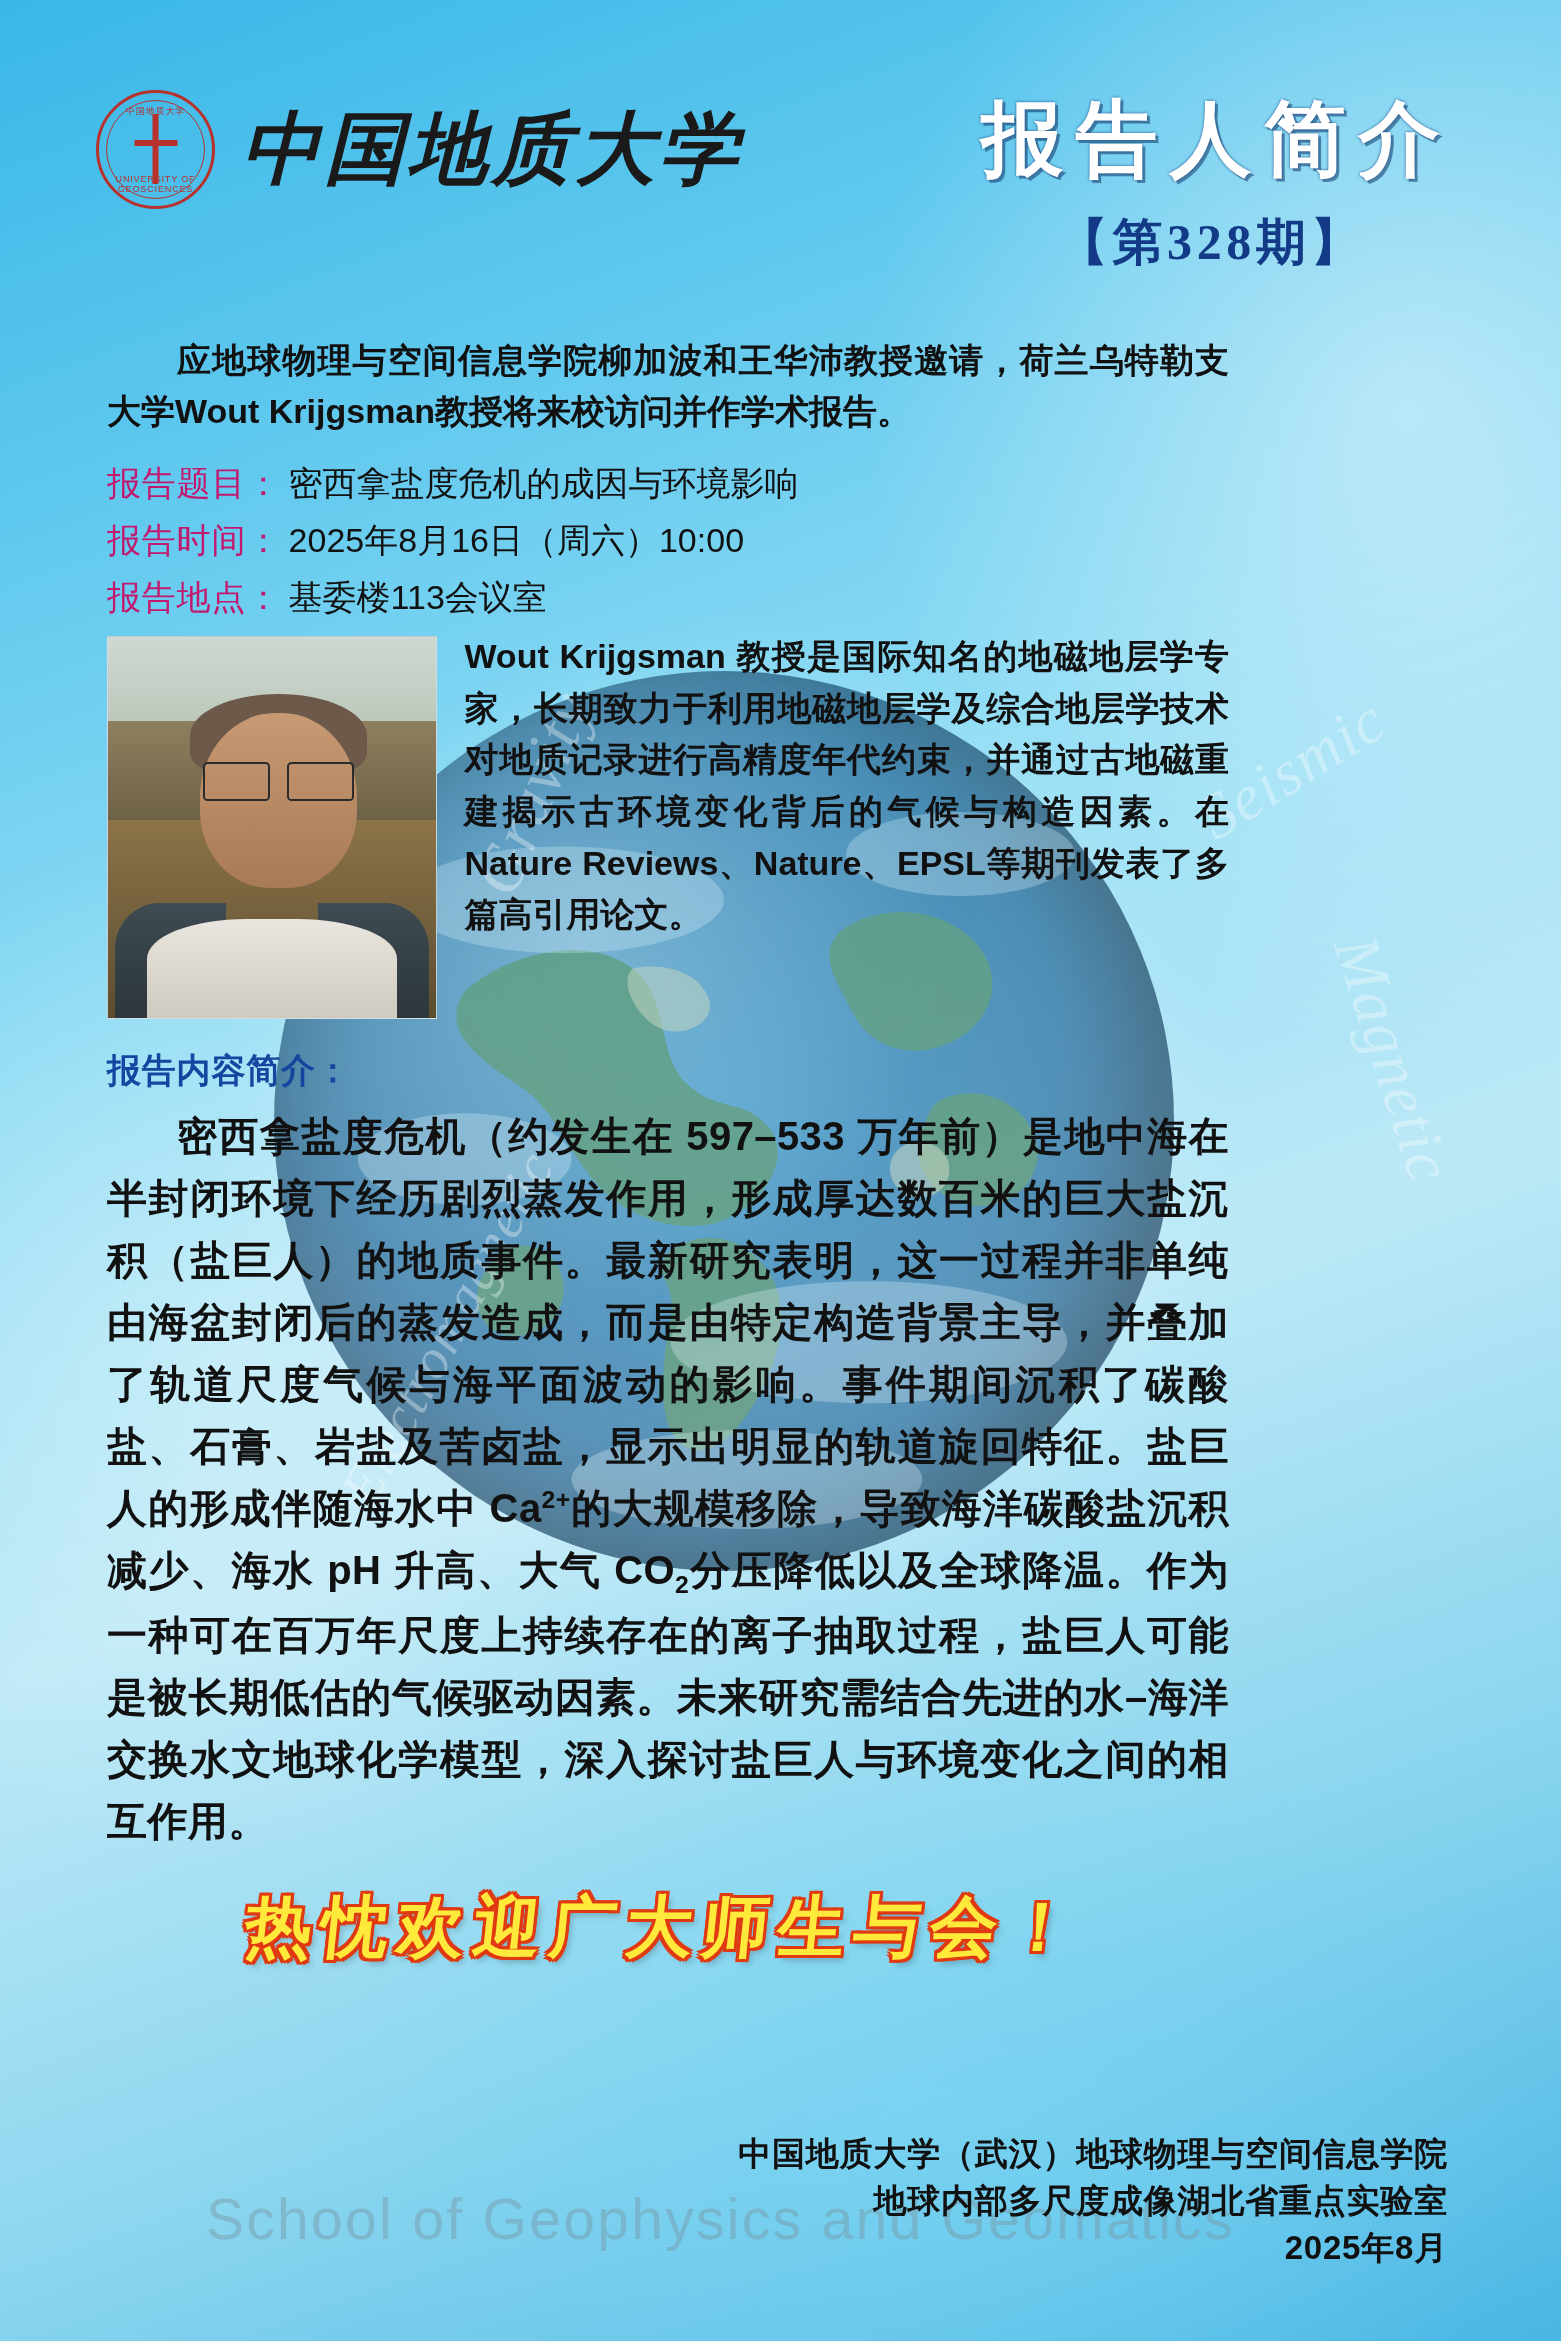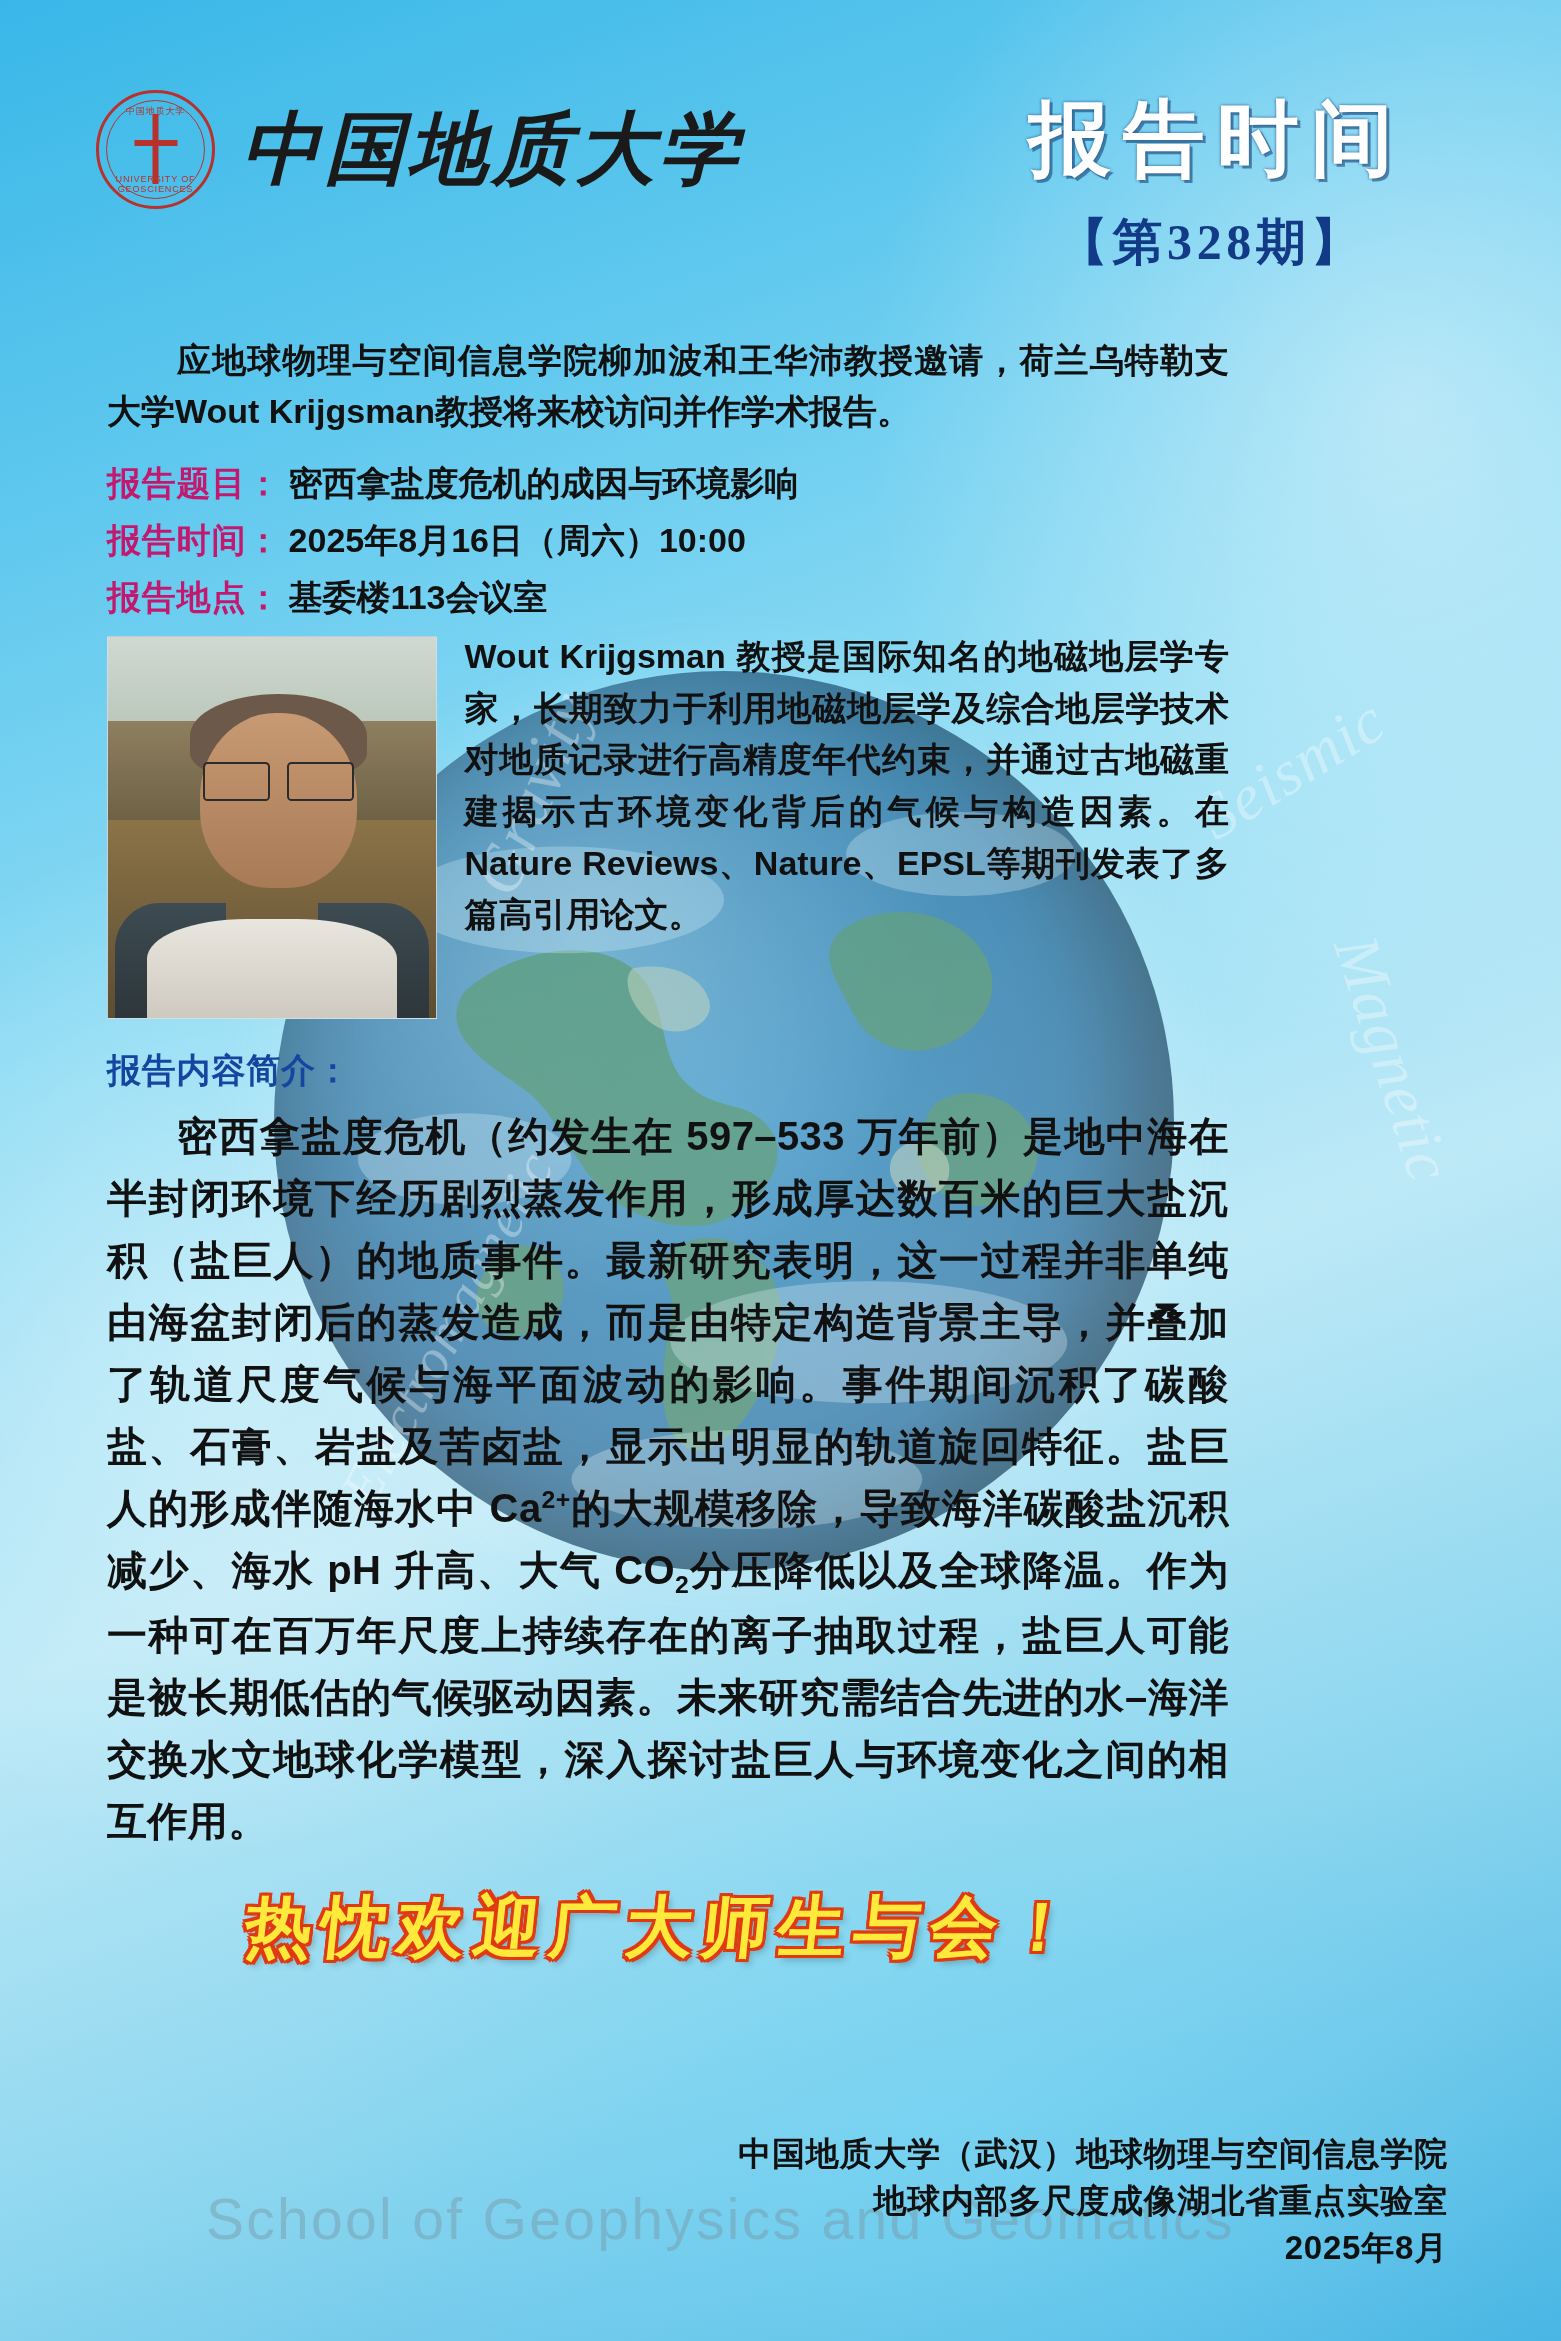--- a/index.html
+++ b/index.html
@@ -199,21 +199,21 @@
 
   .meta {
     margin: 24.4px 0 0 107px;
   }
   .meta-row {
     display: flex;
     align-items: flex-end;
     margin-bottom: 10.7px;
     font-size: 34px;
     line-height: 1.35;
-    font-weight: 700;
+    font-weight: 400;
   }
   .meta-label {
     color: #c2186e;
     white-space: nowrap;
     flex: none;
     letter-spacing: 0.8px;
   }
   .meta-value {
     color: #111;
     margin-left: 7.6px;
@@ -386,21 +386,21 @@
   <div class="header">
     <div class="logo-wrap">
       <div class="logo-seal">
         <div class="seal-text-top">中国地质大学</div>
         <div class="seal-cross"></div>
         <div class="seal-text-bottom">UNIVERSITY OF GEOSCIENCES</div>
       </div>
       <div class="univ-name">中国地质大学</div>
     </div>
     <div class="forum-title">
-      <div class="forum-main">报告时间</div>
+      <div class="forum-main">报告人简介</div>
       <div class="forum-issue">【第328期】</div>
     </div>
   </div>
 
   <div class="content">
 
     <p class="intro"><span class="indent"></span><span>应地球物理与空间信息学院柳加波和王华沛教授邀请，荷兰乌特勒支大学Wout Krijgsman教授将来校访问并作学术报告。</span></p>
 
     <div class="meta">
       <div class="meta-row">

